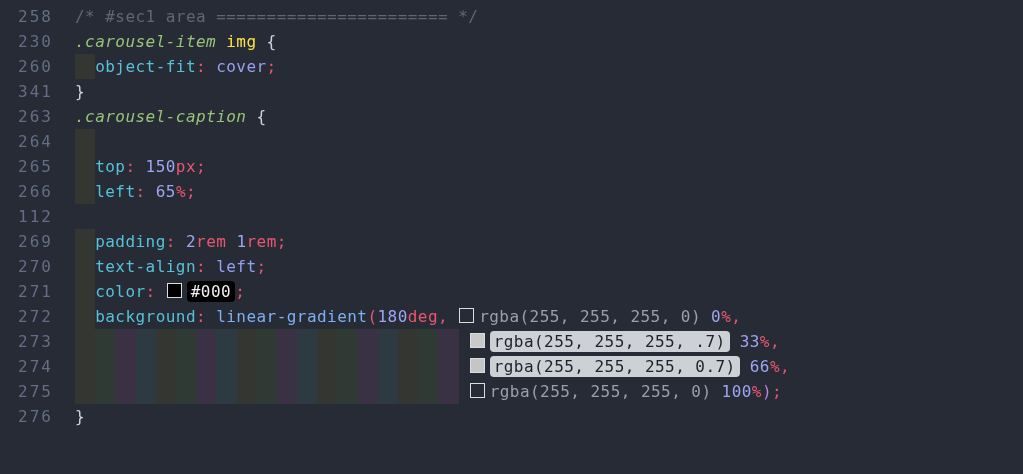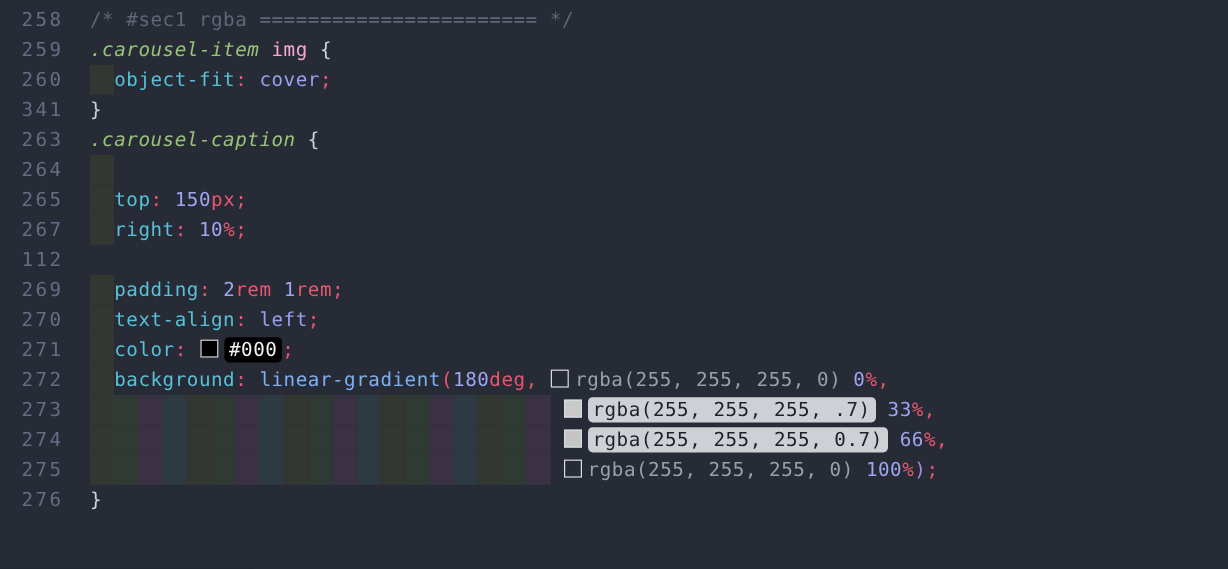--- a/index.html
+++ b/index.html
@@ -28,28 +28,28 @@
     margin:0 5px 0 1px;vertical-align:-1px;
   }
   .pill{border-radius:4px;padding:1px 4px;}
   .tok{white-space:pre;}
 </style>
 </head>
 <body>
 
 <div class="editor">
   <div id="lines">
-      <div class="line"><span class="ln">258</span><span class="code"><span class="tok" style="color: rgb(94, 103, 118);">/* #sec1 rgba ======================= */</span></span></div>
-      <div class="line"><span class="ln">259</span><span class="code"><span class="tok" style="color: rgb(152, 195, 121); font-style: italic;">.carousel-item</span><span class="tok" style="color: #f9a8d4;"> img</span><span class="tok" style="color: rgb(204, 210, 220);"> {</span></span></div>
+      <div class="line"><span class="ln">258</span><span class="code"><span class="tok" style="color: rgb(94, 103, 118);">/* #sec1 area ======================= */</span></span></div>
+      <div class="line"><span class="ln">230</span><span class="code"><span class="tok" style="color: rgb(152, 195, 121); font-style: italic;">.carousel-item</span><span class="tok" style="color: #fde047;"> img</span><span class="tok" style="color: rgb(204, 210, 220);"> {</span></span></div>
       <div class="line"><span class="ln">260</span><span class="code"><span class="iblock" style="background: rgb(52, 54, 49);"></span><span class="tok" style="color: rgb(87, 193, 217);">object-fit</span><span class="tok" style="color: rgb(232, 86, 111);">: </span><span class="tok" style="color: rgb(151, 160, 240);">cover</span><span class="tok" style="color: rgb(232, 86, 111);">;</span></span></div>
       <div class="line"><span class="ln">341</span><span class="code"><span class="tok" style="color: rgb(204, 210, 220);">}</span></span></div>
       <div class="line"><span class="ln">263</span><span class="code"><span class="tok" style="color: rgb(152, 195, 121); font-style: italic;">.carousel-caption</span><span class="tok" style="color: rgb(204, 210, 220);"> {</span></span></div>
       <div class="line"><span class="ln">264</span><span class="code"><span class="iblock" style="background: rgb(52, 54, 49);"></span></span></div>
       <div class="line"><span class="ln">265</span><span class="code"><span class="iblock" style="background: rgb(52, 54, 49);"></span><span class="tok" style="color: rgb(87, 193, 217);">top</span><span class="tok" style="color: rgb(232, 86, 111);">: </span><span class="tok" style="color: rgb(159, 164, 243);">150</span><span class="tok" style="color: rgb(232, 86, 111);">px;</span></span></div>
-      <div class="line"><span class="ln">267</span><span class="code"><span class="iblock" style="background: rgb(52, 54, 49);"></span><span class="tok" style="color: rgb(87, 193, 217);">right</span><span class="tok" style="color: rgb(232, 86, 111);">: </span><span class="tok" style="color: rgb(159, 164, 243);">10</span><span class="tok" style="color: rgb(232, 86, 111);">%;</span></span></div>
+      <div class="line"><span class="ln">266</span><span class="code"><span class="iblock" style="background: rgb(52, 54, 49);"></span><span class="tok" style="color: rgb(87, 193, 217);">left</span><span class="tok" style="color: rgb(232, 86, 111);">: </span><span class="tok" style="color: rgb(159, 164, 243);">65</span><span class="tok" style="color: rgb(232, 86, 111);">%;</span></span></div>
       <div class="line"><span class="ln">112</span></div>
       <div class="line"><span class="ln">269</span><span class="code"><span class="iblock" style="background: rgb(52, 54, 49);"></span><span class="tok" style="color: rgb(87, 193, 217);">padding</span><span class="tok" style="color: rgb(232, 86, 111);">: </span><span class="tok" style="color: rgb(159, 164, 243);">2</span><span class="tok" style="color: rgb(232, 86, 111);">rem</span><span class="tok" style="color: rgb(159, 164, 243);"> 1</span><span class="tok" style="color: rgb(232, 86, 111);">rem;</span></span></div>
       <div class="line"><span class="ln">270</span><span class="code"><span class="iblock" style="background: rgb(52, 54, 49);"></span><span class="tok" style="color: rgb(87, 193, 217);">text-align</span><span class="tok" style="color: rgb(232, 86, 111);">: </span><span class="tok" style="color: rgb(151, 160, 240);">left</span><span class="tok" style="color: rgb(232, 86, 111);">;</span></span></div>
       <div class="line"><span class="ln">271</span><span class="code"><span class="iblock" style="background: rgb(52, 54, 49);"></span><span class="tok" style="color: rgb(87, 193, 217);">color</span><span class="tok" style="color: rgb(232, 86, 111);">: </span><span class="swatch" style="background: rgb(0, 0, 0);"></span><span class="pill tok" style="background: rgb(0, 0, 0); color: rgb(242, 242, 242);">#000</span><span class="tok" style="color: rgb(232, 86, 111);">;</span></span></div>
       <div class="line"><span class="ln">272</span><span class="code"><span class="iblock" style="background: rgb(52, 54, 49);"></span><span class="tok" style="color: rgb(87, 193, 217);">background</span><span class="tok" style="color: rgb(232, 86, 111);">: </span><span class="tok" style="color: rgb(125, 176, 242);">linear-gradient</span><span class="tok" style="color: rgb(232, 86, 111);">(</span><span class="tok" style="color: rgb(159, 164, 243);">180</span><span class="tok" style="color: rgb(232, 86, 111);">deg, </span><span class="swatch" style="background: transparent;"></span><span class="tok" style="color: rgb(153, 160, 172);">rgba(255, 255, 255, 0)</span><span class="tok" style="color: rgb(159, 164, 243);"> 0</span><span class="tok" style="color: rgb(232, 86, 111);">%,</span></span></div>
       <div class="line"><span class="ln">273</span><span class="code"><span class="iblock" style="background: rgb(52, 54, 49);"></span><span class="iblock" style="background: rgb(46, 58, 51);"></span><span class="iblock" style="background: rgb(58, 49, 69);"></span><span class="iblock" style="background: rgb(45, 58, 66);"></span><span class="iblock" style="background: rgb(52, 54, 49);"></span><span class="iblock" style="background: rgb(46, 58, 51);"></span><span class="iblock" style="background: rgb(58, 49, 69);"></span><span class="iblock" style="background: rgb(45, 58, 66);"></span><span class="iblock" style="background: rgb(52, 54, 49);"></span><span class="iblock" style="background: rgb(46, 58, 51);"></span><span class="iblock" style="background: rgb(58, 49, 69);"></span><span class="iblock" style="background: rgb(45, 58, 66);"></span><span class="iblock" style="background: rgb(52, 54, 49);"></span><span class="iblock" style="background: rgb(46, 58, 51);"></span><span class="iblock" style="background: rgb(58, 49, 69);"></span><span class="iblock" style="background: rgb(45, 58, 66);"></span><span class="iblock" style="background: rgb(52, 54, 49);"></span><span class="iblock" style="background: rgb(46, 58, 51);"></span><span class="iblock" style="background: rgb(58, 49, 69);"></span><span class="tok" style="color: rgb(184, 191, 202);"> </span><span class="swatch" style="background: rgb(201, 201, 201);"></span><span class="pill tok" style="background: rgb(205, 208, 213); color: rgb(29, 33, 41);">rgba(255, 255, 255, .7)</span><span class="tok" style="color: rgb(159, 164, 243);"> 33</span><span class="tok" style="color: rgb(232, 86, 111);">%,</span></span></div>
       <div class="line"><span class="ln">274</span><span class="code"><span class="iblock" style="background: rgb(52, 54, 49);"></span><span class="iblock" style="background: rgb(46, 58, 51);"></span><span class="iblock" style="background: rgb(58, 49, 69);"></span><span class="iblock" style="background: rgb(45, 58, 66);"></span><span class="iblock" style="background: rgb(52, 54, 49);"></span><span class="iblock" style="background: rgb(46, 58, 51);"></span><span class="iblock" style="background: rgb(58, 49, 69);"></span><span class="iblock" style="background: rgb(45, 58, 66);"></span><span class="iblock" style="background: rgb(52, 54, 49);"></span><span class="iblock" style="background: rgb(46, 58, 51);"></span><span class="iblock" style="background: rgb(58, 49, 69);"></span><span class="iblock" style="background: rgb(45, 58, 66);"></span><span class="iblock" style="background: rgb(52, 54, 49);"></span><span class="iblock" style="background: rgb(46, 58, 51);"></span><span class="iblock" style="background: rgb(58, 49, 69);"></span><span class="iblock" style="background: rgb(45, 58, 66);"></span><span class="iblock" style="background: rgb(52, 54, 49);"></span><span class="iblock" style="background: rgb(46, 58, 51);"></span><span class="iblock" style="background: rgb(58, 49, 69);"></span><span class="tok" style="color: rgb(184, 191, 202);"> </span><span class="swatch" style="background: rgb(197, 197, 197);"></span><span class="pill tok" style="background: rgb(205, 208, 213); color: rgb(29, 33, 41);">rgba(255, 255, 255, 0.7)</span><span class="tok" style="color: rgb(159, 164, 243);"> 66</span><span class="tok" style="color: rgb(232, 86, 111);">%,</span></span></div>
       <div class="line"><span class="ln">275</span><span class="code"><span class="iblock" style="background: rgb(52, 54, 49);"></span><span class="iblock" style="background: rgb(46, 58, 51);"></span><span class="iblock" style="background: rgb(58, 49, 69);"></span><span class="iblock" style="background: rgb(45, 58, 66);"></span><span class="iblock" style="background: rgb(52, 54, 49);"></span><span class="iblock" style="background: rgb(46, 58, 51);"></span><span class="iblock" style="background: rgb(58, 49, 69);"></span><span class="iblock" style="background: rgb(45, 58, 66);"></span><span class="iblock" style="background: rgb(52, 54, 49);"></span><span class="iblock" style="background: rgb(46, 58, 51);"></span><span class="iblock" style="background: rgb(58, 49, 69);"></span><span class="iblock" style="background: rgb(45, 58, 66);"></span><span class="iblock" style="background: rgb(52, 54, 49);"></span><span class="iblock" style="background: rgb(46, 58, 51);"></span><span class="iblock" style="background: rgb(58, 49, 69);"></span><span class="iblock" style="background: rgb(45, 58, 66);"></span><span class="iblock" style="background: rgb(52, 54, 49);"></span><span class="iblock" style="background: rgb(46, 58, 51);"></span><span class="iblock" style="background: rgb(58, 49, 69);"></span><span class="tok" style="color: rgb(184, 191, 202);"> </span><span class="swatch" style="background: transparent;"></span><span class="tok" style="color: rgb(153, 160, 172);">rgba(255, 255, 255, 0)</span><span class="tok" style="color: rgb(159, 164, 243);"> 100</span><span class="tok" style="color: rgb(232, 86, 111);">%</span><span class="tok" style="color: rgb(176, 133, 224);">)</span><span class="tok" style="color: rgb(232, 86, 111);">;</span></span></div>
       <div class="line"><span class="ln">276</span><span class="code"><span class="tok" style="color: rgb(204, 210, 220);">}</span></span></div>
     </div>

